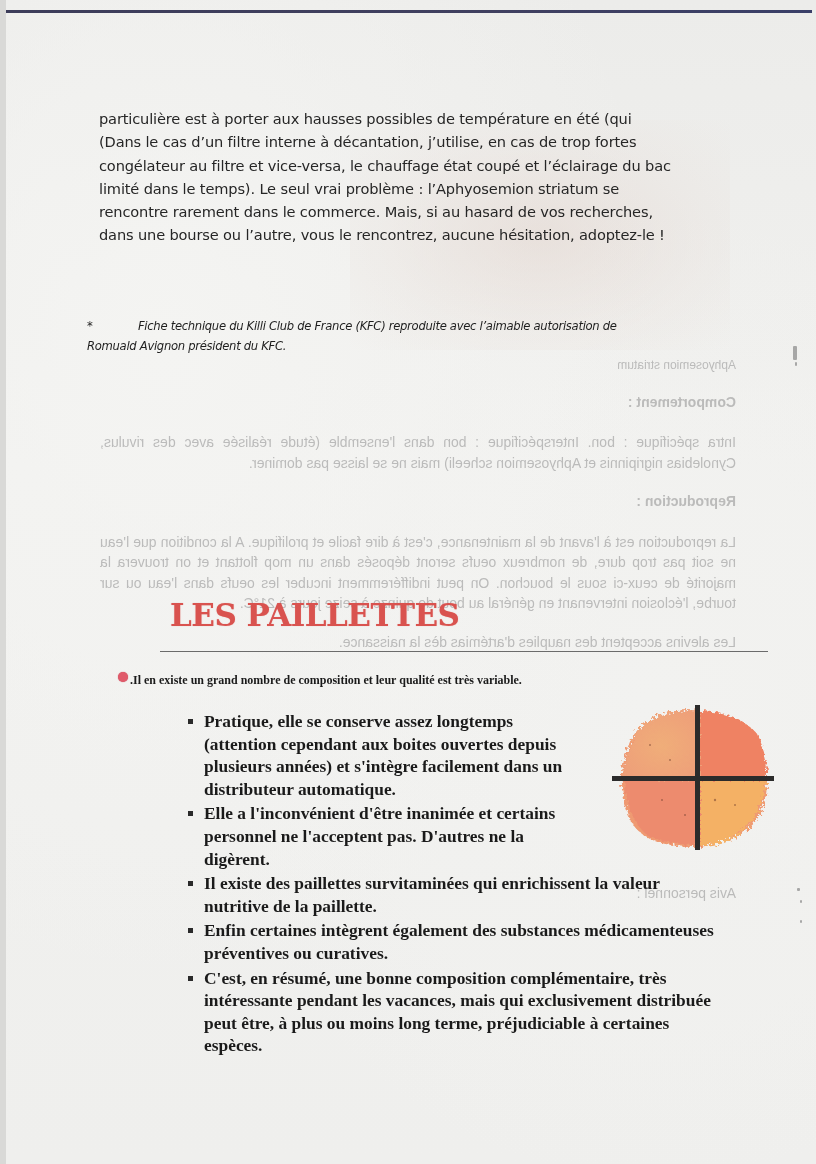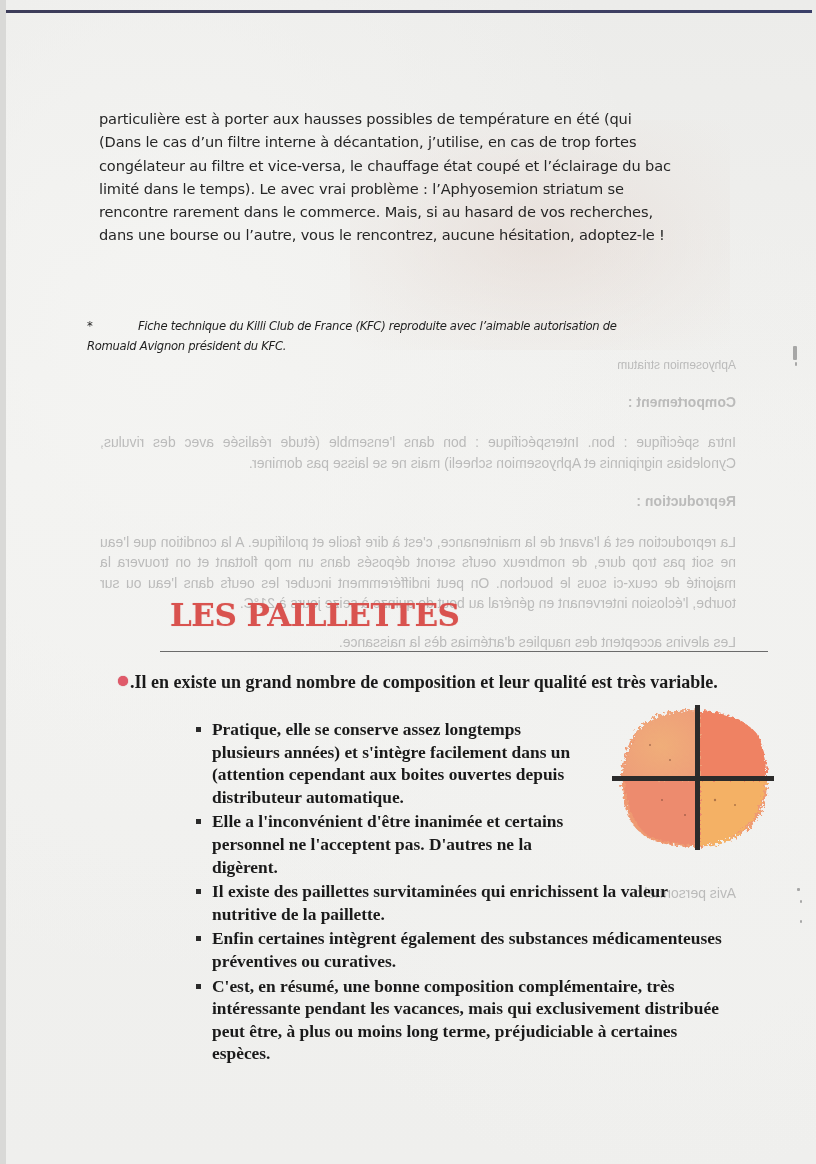--- a/index.html
+++ b/index.html
@@ -65,31 +65,31 @@
       text-shadow: 0 0 1px rgba(217,83,79,0.4);
     }
     .section-rule {
       position: absolute; left: 160px; top: 651px; width: 608px; height: 1px;
       background: #6b6b6b;
     }
 
     .intro {
       position: absolute; left: 118px; top: 672px;
       font-family: "Liberation Serif", serif; font-weight: bold;
-      font-size: 18px; color: #1a1a1a; white-space: nowrap;
+      font-size: 12px; color: #1a1a1a; white-space: nowrap;
     }
     .intro .dot {
       display: inline-block; width: 10px; height: 10px; border-radius: 50%;
       background: #e05a6a; margin-right: 2px; vertical-align: 2px;
       box-shadow: 0 0 1px #c04050;
     }
 
     .bullets {
       position: absolute; left: 188px; top: 710px; width: 590px;
-      margin: 8px; padding: 0; list-style: none;
+      margin: 0; padding: 0; list-style: none;
       font-family: "Liberation Serif", serif; font-weight: bold;
       font-size: 17.4px; line-height: 22.6px; color: #1a1a1a;
     }
     .bullets li { position: relative; padding-left: 16px; margin-bottom: 2px; }
     .bullets li .sq {
       position: absolute; left: 0; top: 9px; width: 5px; height: 5px; background: #2a2a2a;
     }
     .bullets li .line { display: block; white-space: nowrap; }
 
     
@@ -116,21 +116,21 @@
   <span class="g-para">Les alevins acceptent des nauplies d'artémias dès la naissance.</span>
   <span class="g-para" style="margin-top:140px">CONCLUSION :</span>
   <span class="g-para" style="margin-top:70px">Avis personnel :</span>
 </div>
 
 <div class="article">
   <p>
     <span class="line">particulière est à porter aux hausses possibles de température en été (qui</span>
     <span class="line">(Dans le cas d’un filtre interne à décantation, j’utilise, en cas de trop fortes</span>
     <span class="line">congélateur au filtre et vice-versa, le chauffage état coupé et l’éclairage du bac</span>
-    <span class="line">limité dans le temps). Le avec vrai problème : l’Aphyosemion striatum se</span>
+    <span class="line">limité dans le temps). Le seul vrai problème : l’Aphyosemion striatum se</span>
     <span class="line">rencontre rarement dans le commerce. Mais, si au hasard de vos recherches,</span>
     <span class="line">dans une bourse ou l’autre, vous le rencontrez, aucune hésitation, adoptez-le !</span>
   </p>
 </div>
 
 <div class="footnote">
   <span class="line">
     <span class="mark">*</span><span>Fiche technique du Killi Club de France (KFC) reproduite avec l’aimable autorisation de</span>
   </span>
   <span class="line">Romuald Avignon président du KFC.</span>
@@ -140,22 +140,22 @@
 <div class="section-rule"></div>
 
 <div class="intro">
   <span class="dot"></span><span>.Il en existe un grand nombre de composition et leur qualité est très variable.</span>
 </div>
 
 <ul class="bullets">
   <li>
     <span class="sq"></span>
     <span class="line">Pratique, elle se conserve assez longtemps</span>
+    <span class="line">(attention cependant aux boites ouvertes depuis</span>
     <span class="line">plusieurs années) et s'intègre facilement dans un</span>
-    <span class="line">(attention cependant aux boites ouvertes depuis</span>
     <span class="line">distributeur automatique.</span>
   </li>
   <li>
     <span class="sq"></span>
     <span class="line">Elle a l'inconvénient d'être inanimée et certains</span>
     <span class="line">personnel ne l'acceptent pas. D'autres ne la</span>
     <span class="line">digèrent.</span>
   </li>
   <li>
     <span class="sq"></span>

